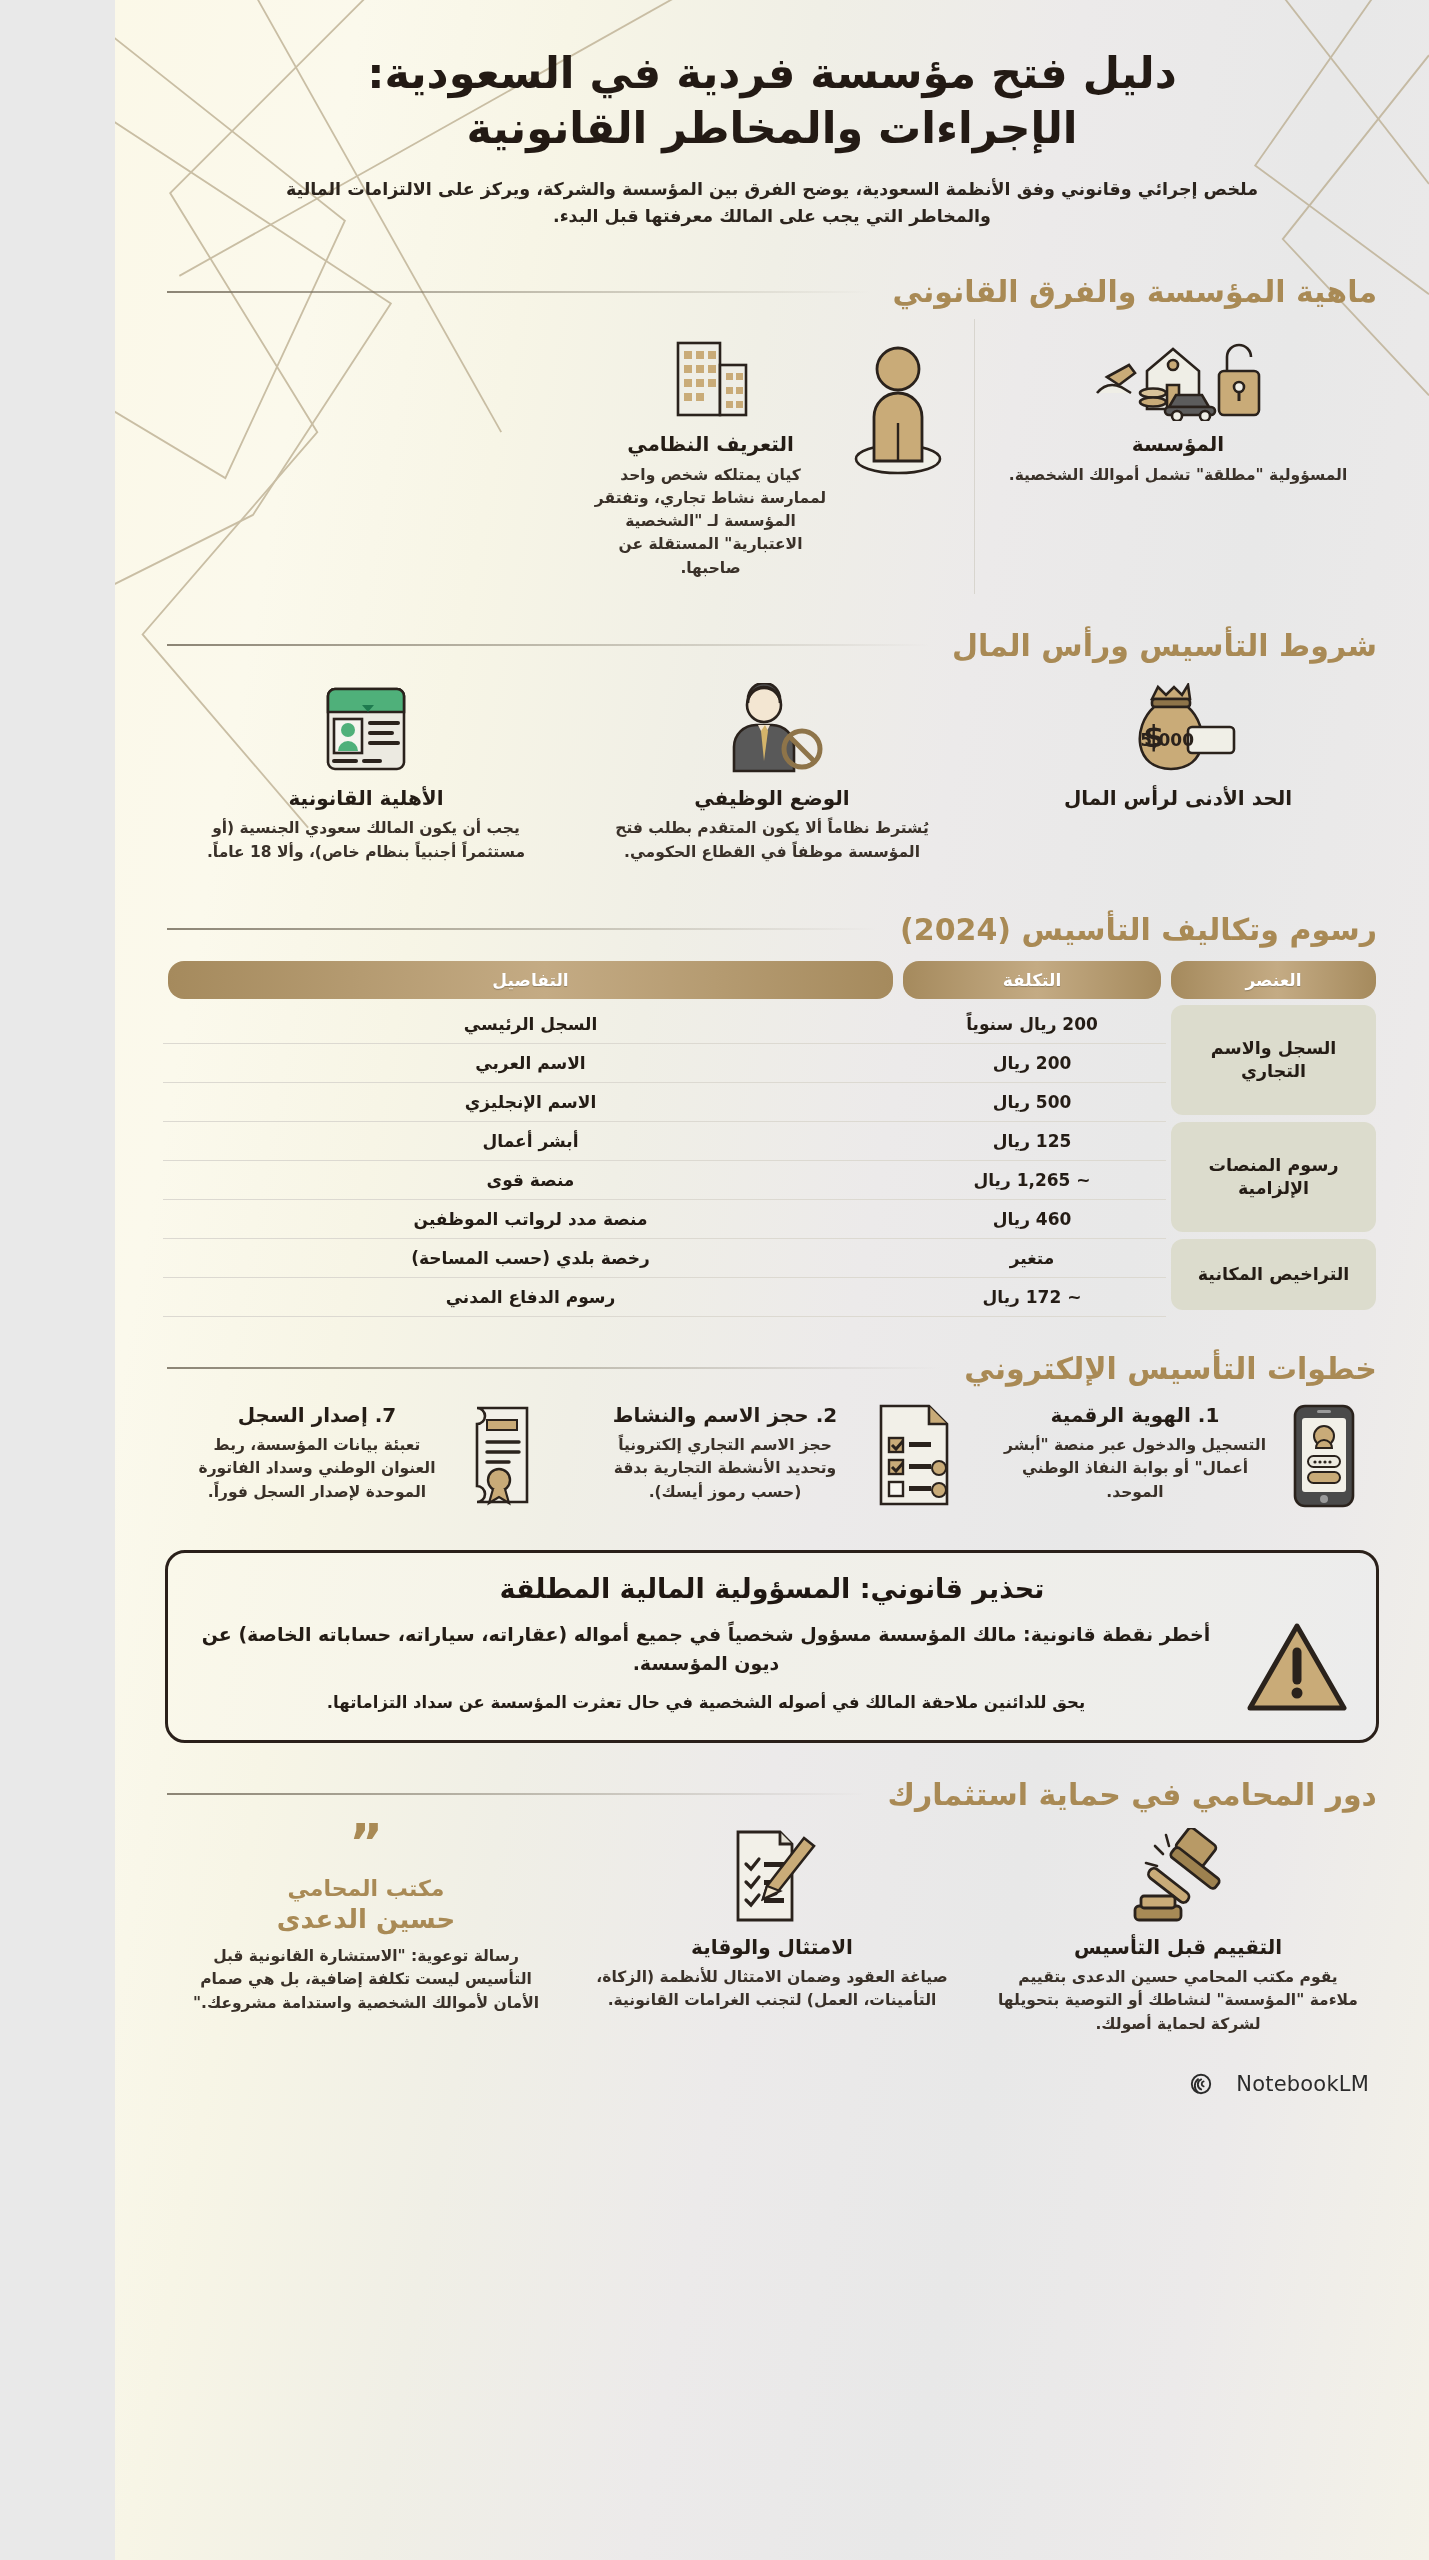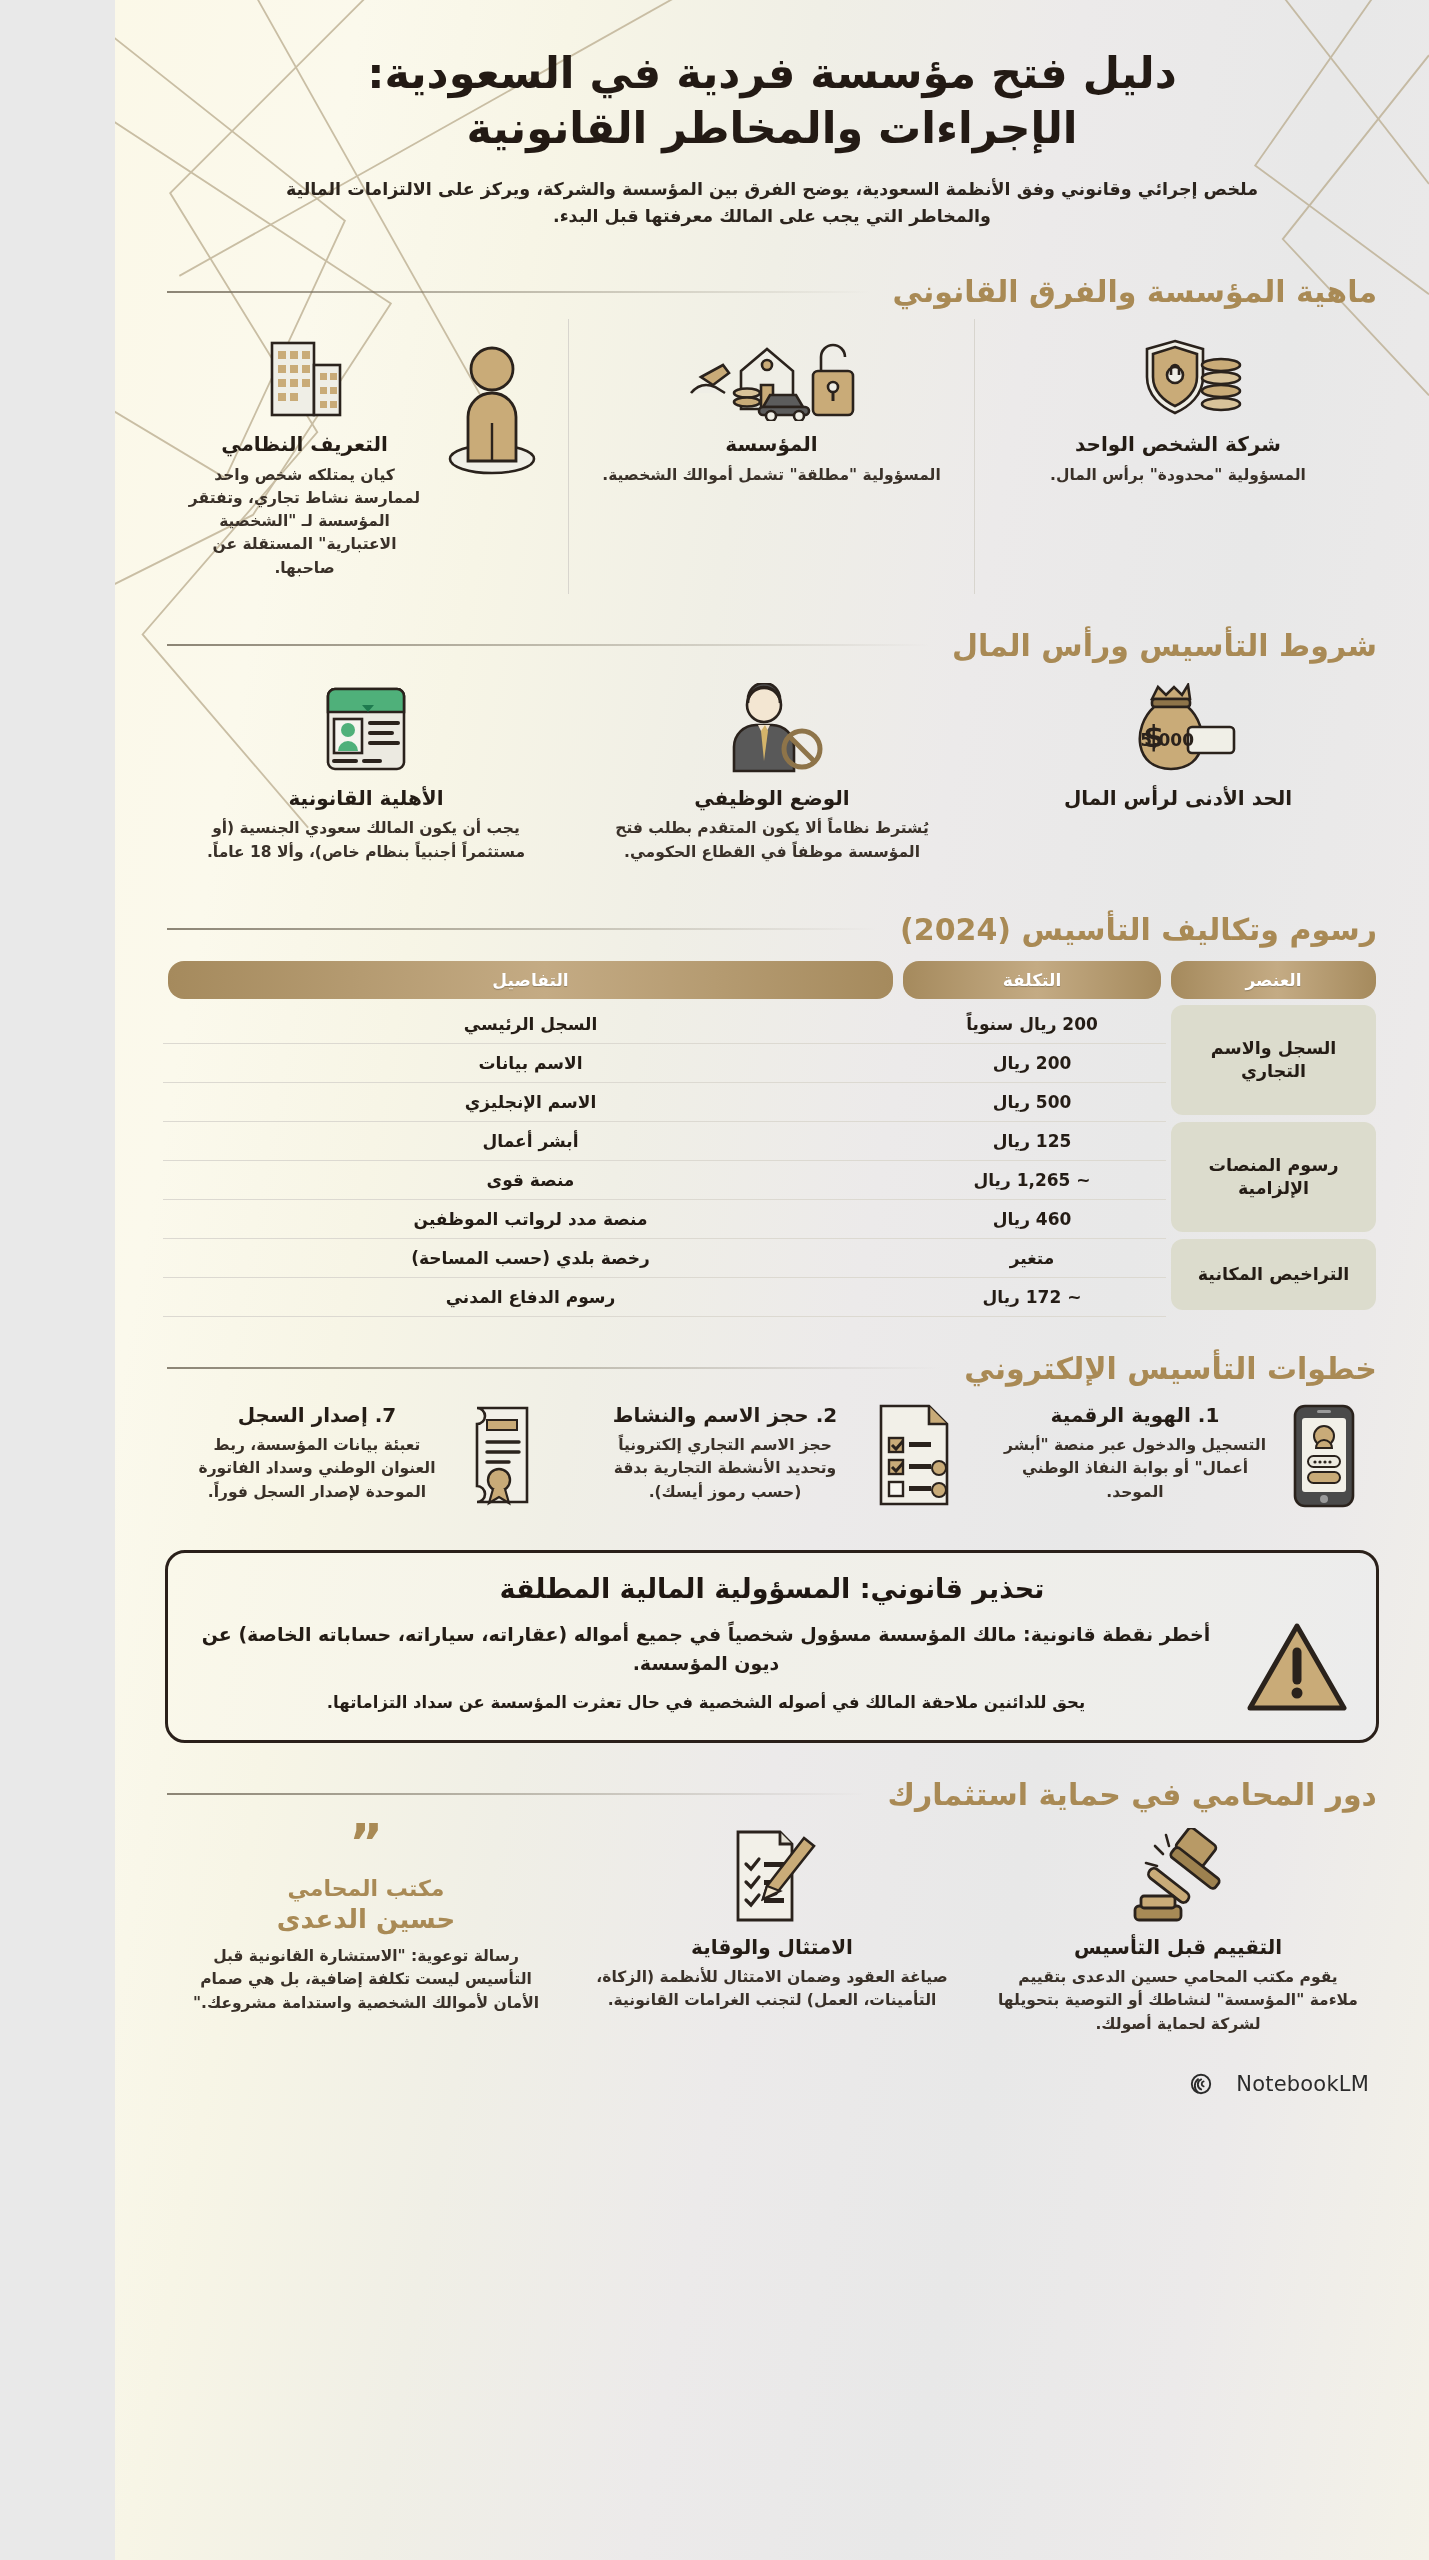--- a/index.html
+++ b/index.html
@@ -203,38 +203,20 @@
       <div class="subtitle">ملخص إجرائي وقانوني وفق الأنظمة السعودية، يوضح الفرق بين المؤسسة والشركة، ويركز على الالتزامات المالية والمخاطر التي يجب على المالك معرفتها قبل البدء.</div>
     </div>
 
     <div class="section-head">
       <div class="stext">ماهية المؤسسة والفرق القانوني</div>
       <div class="rule"></div>
     </div>
 
     <div class="cols3 divided">
 
-      <div class="col">
-        <div class="icon-wrap">
-          <svg width="150" height="86" viewBox="0 0 150 86">
-            <g fill="none" stroke="#2a221c" stroke-width="2.6">
-              <path d="M72 6 L100 14 V42 C100 60 86 72 72 78 C58 72 44 60 44 42 V14 Z" fill="#efeee6"></path>
-              <path d="M72 12 L94 19 V42 C94 56 83 66 72 71 C61 66 50 56 50 42 V19 Z" fill="#c9ab78"></path>
-              <circle cx="72" cy="40" r="8" fill="#efeee6"></circle>
-              <path d="M68 40 v-6 a4 4 0 0 1 8 0 v6" fill="none"></path>
-              <ellipse cx="118" cy="30" rx="19" ry="6" fill="#c9ab78"></ellipse>
-              <ellipse cx="118" cy="43" rx="19" ry="6" fill="#d9c39a"></ellipse>
-              <ellipse cx="118" cy="56" rx="19" ry="6" fill="#c9ab78"></ellipse>
-              <ellipse cx="118" cy="69" rx="19" ry="6" fill="#d9c39a"></ellipse>
-            </g>
-          </svg>
-        </div>
-        <div class="c-title">شركة الشخص الواحد</div>
-        <div class="c-body">المسؤولية "محدودة" برأس المال.</div>
-      </div>
 
       <div class="col">
         <div class="icon-wrap">
           <svg width="210" height="88" viewBox="0 0 210 88">
             <g stroke="#2a221c" stroke-width="2.6" fill="none">
 
               <rect x="146" y="38" width="40" height="44" rx="5" fill="#c9ab78"></rect>
               <path d="M154 38 V24 a12 12 0 0 1 24 0"></path>
               <circle cx="166" cy="54" r="5" fill="#efeee6"></circle>
               <path d="M166 58 v10" stroke-width="3"></path>
@@ -384,21 +366,21 @@
 
       <div class="t-row">
         <div class="grp">السجل والاسم التجاري</div>
         <div class="rows" style="grid-column: 2 / span 2;">
           <div class="r">
             <div class="cost">200 ريال سنوياً</div>
             <div class="detail">السجل الرئيسي</div>
           </div>
           <div class="r">
             <div class="cost">200 ريال</div>
-            <div class="detail">الاسم بيانات</div>
+            <div class="detail">الاسم العربي</div>
           </div>
           <div class="r">
             <div class="cost">500 ريال</div>
             <div class="detail">الاسم الإنجليزي</div>
           </div>
         </div>
       </div>
 
       <div class="t-row">
         <div class="grp">رسوم المنصات الإلزامية</div>

